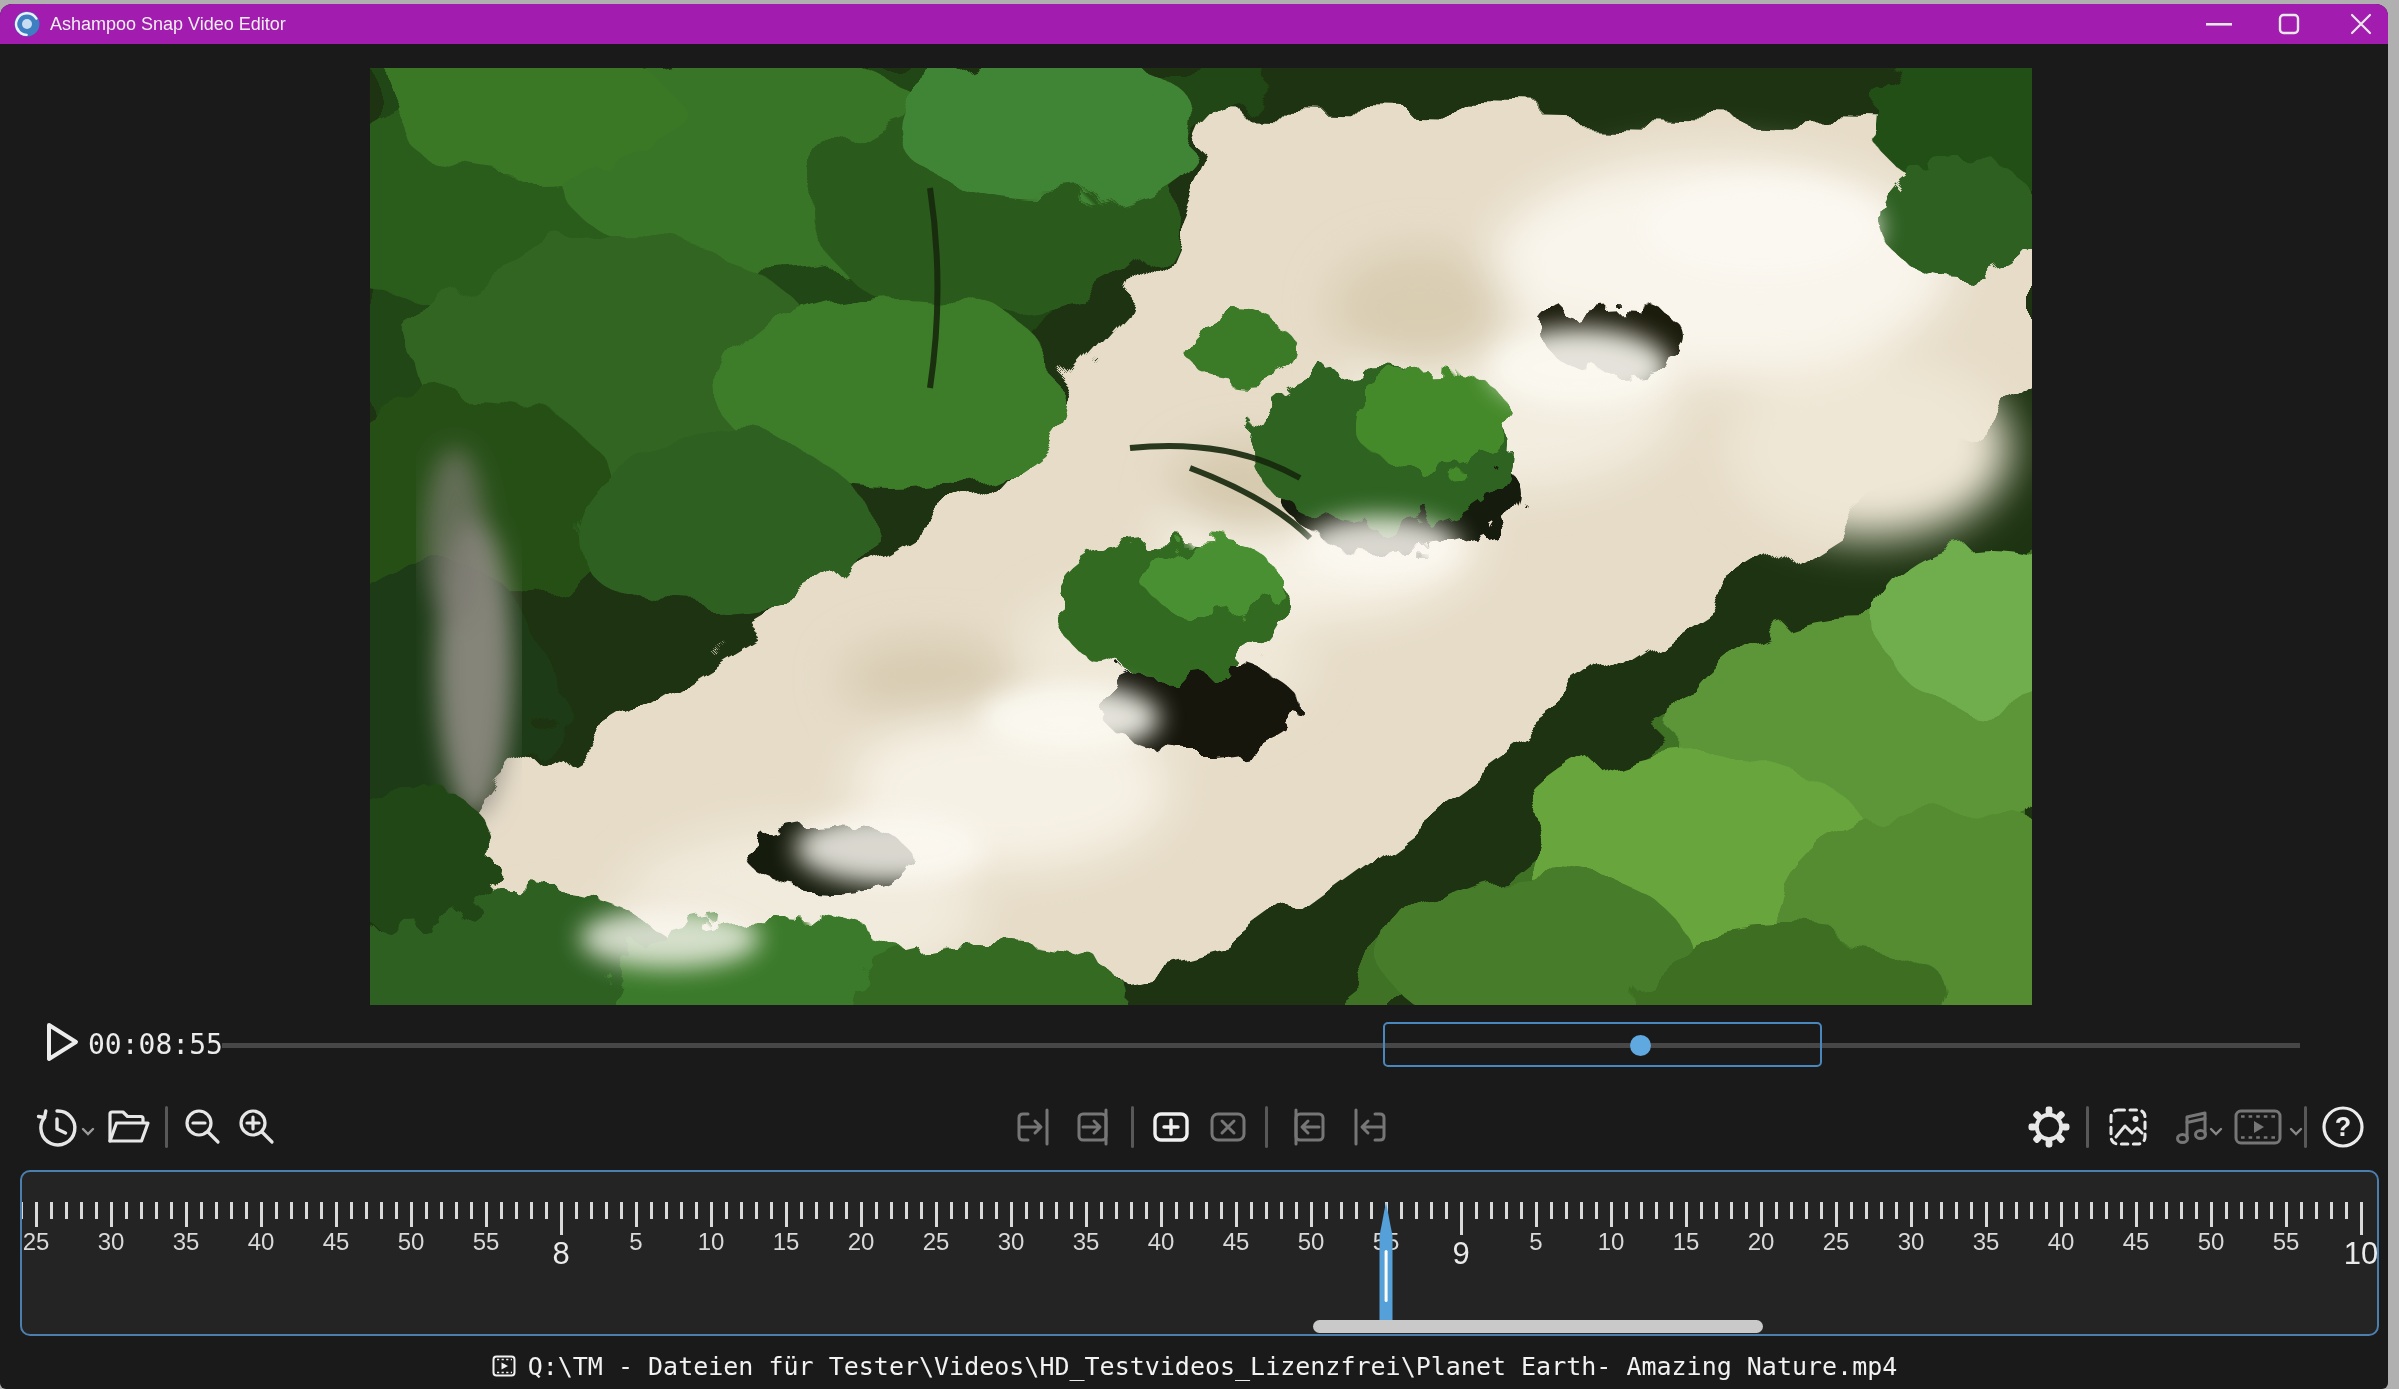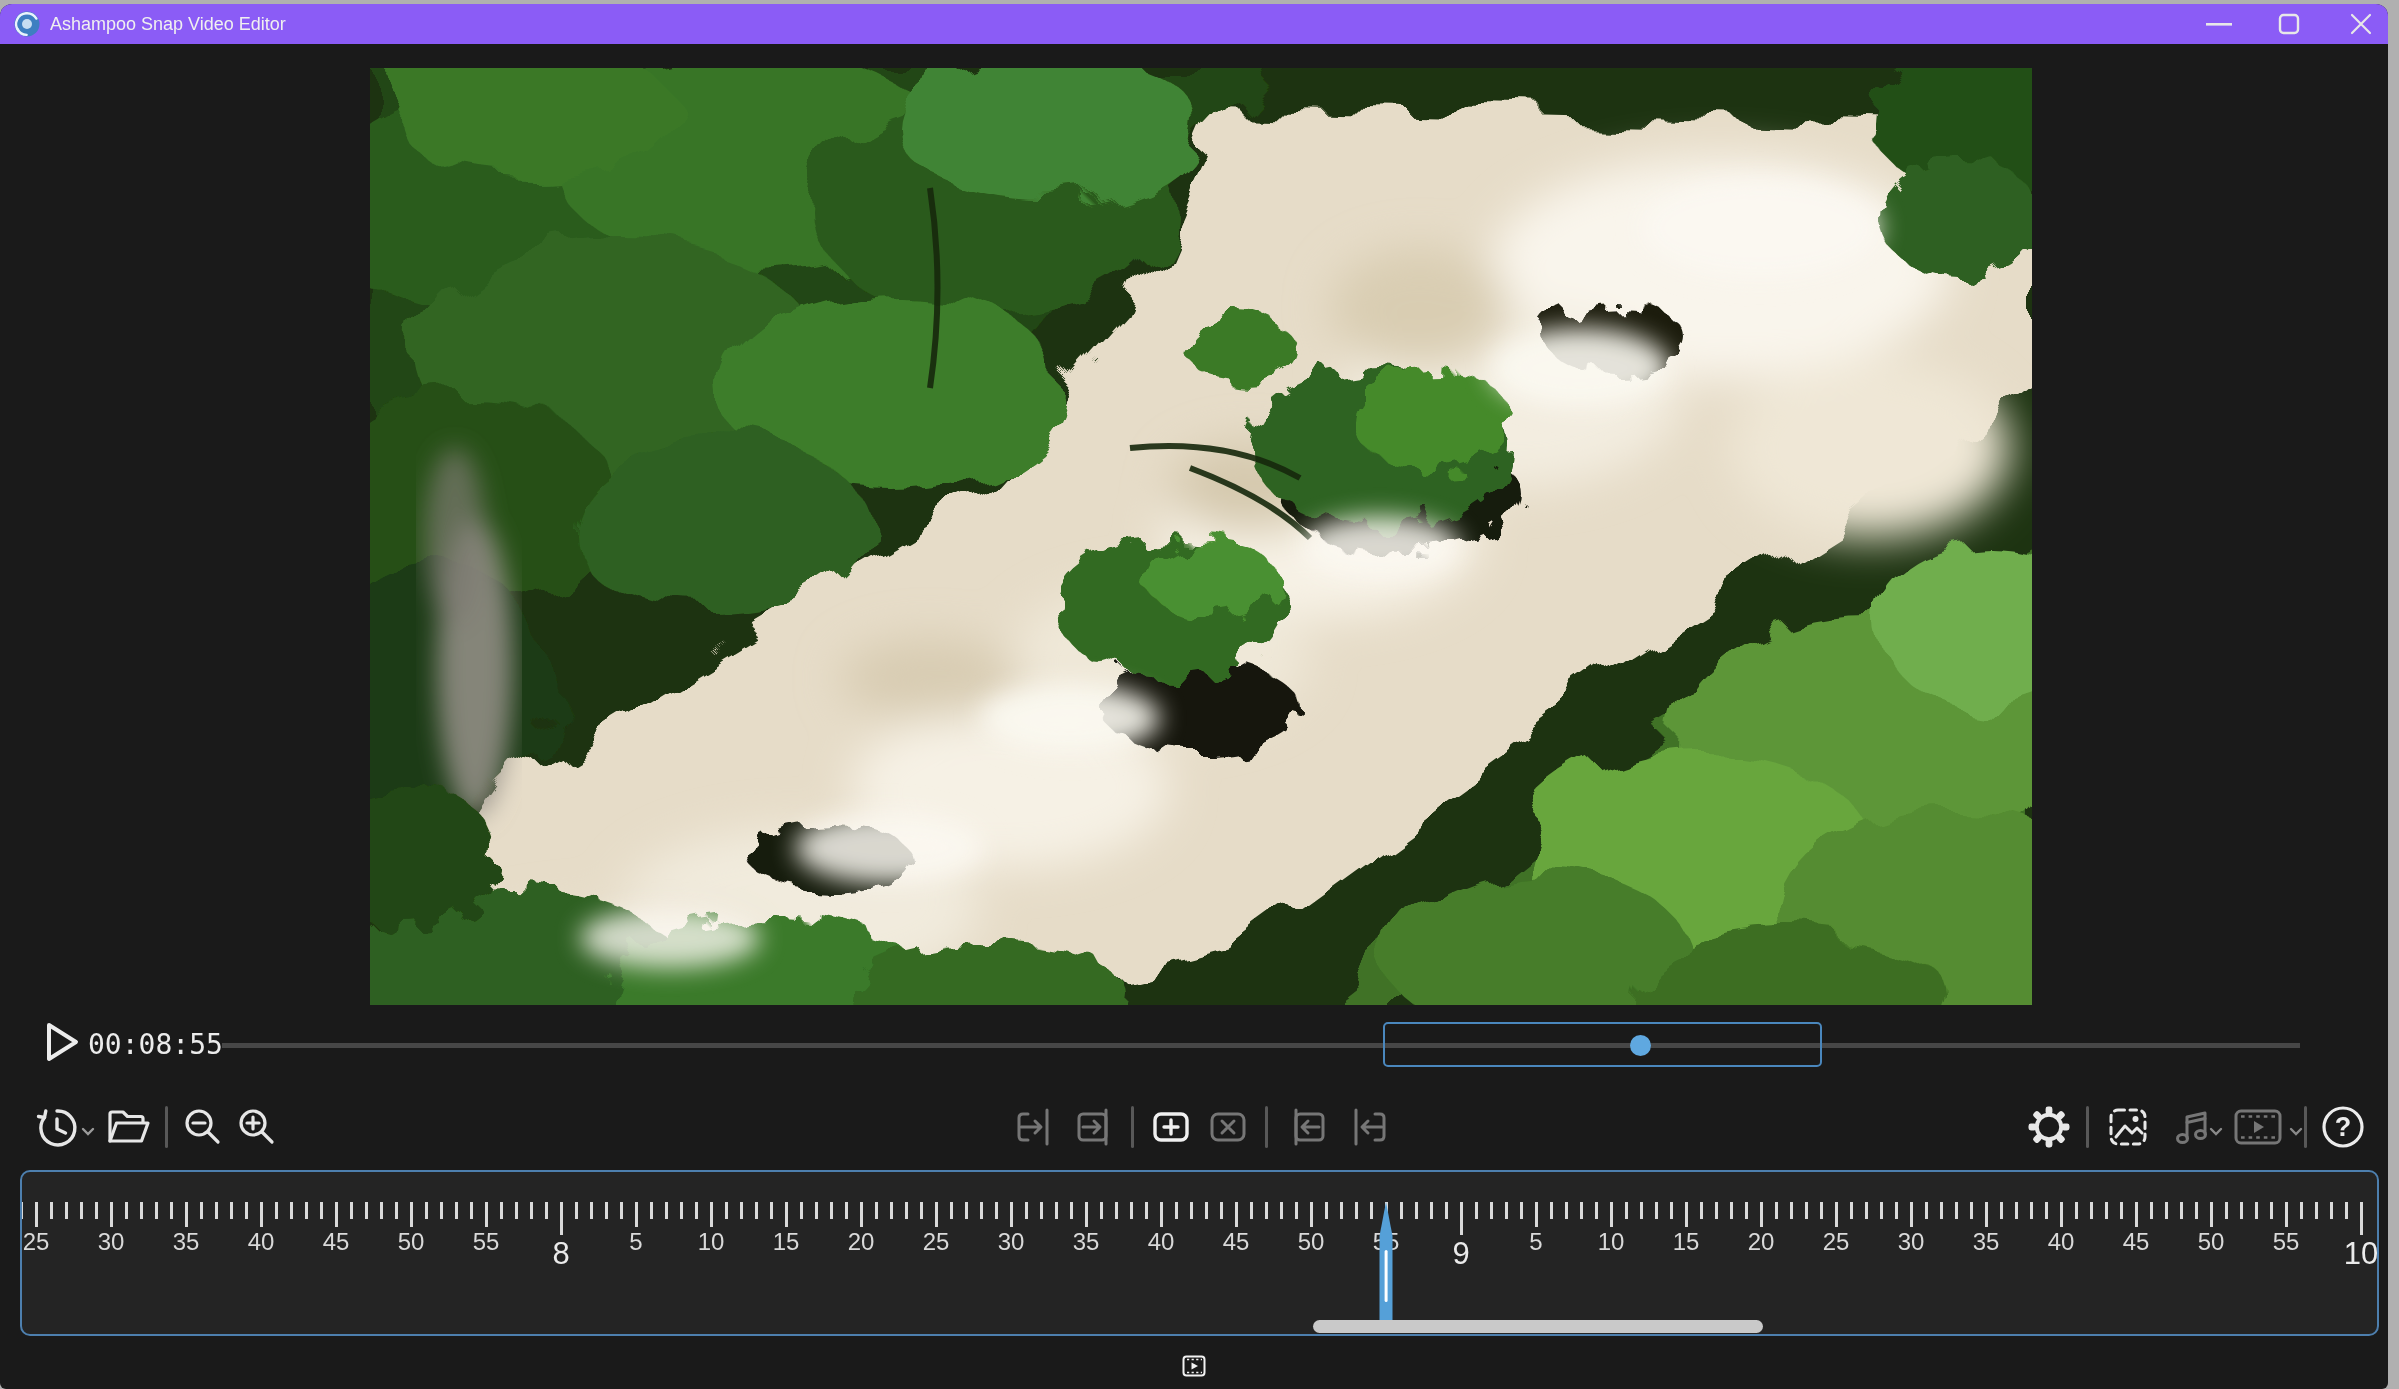--- a/index.html
+++ b/index.html
@@ -1,20 +1,20 @@
 <!DOCTYPE html>
 <html><head>
 <meta charset="utf-8">
 <style>
   html,body{margin:0;padding:0;background:#b0b0b0;font-family:"Liberation Sans",sans-serif;}
   #stage{position:relative;width:2399px;height:1389px;overflow:hidden;background:#b0b0b0;}
   #window{position:absolute;left:0;top:4px;width:2388px;height:1385px;background:#1a1a1a;
           border-radius:12px 12px 6px 6px;overflow:hidden;}
   
-  #titlebar{position:absolute;left:0;top:0;width:100%;height:40px;background:#8b5cf6;}
+  #titlebar{position:absolute;left:0;top:0;width:100%;height:40px;background:#a21caf;}
   #appicon{position:absolute;left:13px;top:6px;width:28px;height:28px;}
   #apptitle{position:absolute;left:50px;top:0;height:40px;line-height:40px;font-size:18px;color:#f0f0f0;}
   .winbtn{position:absolute;top:0;width:62px;height:40px;display:flex;align-items:center;justify-content:center;}
   #btn-min{left:2188px;} #btn-max{left:2258px;} #btn-close{left:2330px;}
   
   #video{position:absolute;left:370px;top:64px;width:1662px;height:937px;background:#101408;overflow:hidden;}
   
   #playbtn{position:absolute;left:40px;top:1014px;width:44px;height:48px;display:flex;align-items:center;justify-content:center;}
   #timecode{position:absolute;left:88px;top:1024px;font-family:"DejaVu Sans Mono",monospace;font-size:28px;color:#ececec;}
   #seek-track{position:absolute;top:1039px;height:5px;background:#474747;}
@@ -525,16 +525,17 @@
     <div id="scroll-thumb" style="left: 1291px; width: 450px;"></div>
   </div>
 
   <div id="statusbar">
     <svg width="27" height="27" viewBox="0 0 27 27" fill="none" stroke="#f2f2f2" stroke-width="2" stroke-linejoin="round">
       <rect x="2.5" y="3.5" width="21" height="19" rx="3"></rect>
       <path d="M6 6.5 H21" stroke-width="1.6" stroke-dasharray="2.2 2.4"></path>
       <path d="M6 19.5 H21" stroke-width="1.6" stroke-dasharray="2.2 2.4"></path>
       <path d="M10.5 9.5 L17 13 L10.5 16.5 Z" fill="#f2f2f2" stroke="none"></path>
     </svg>
+    <span id="statuspath">Q:\TM - Dateien für Tester\Videos\HD_Testvideos_Lizenzfrei\Planet Earth- Amazing Nature.mp4</span>
   </div>
 
 </div>
 </div>
 
 </body></html>

